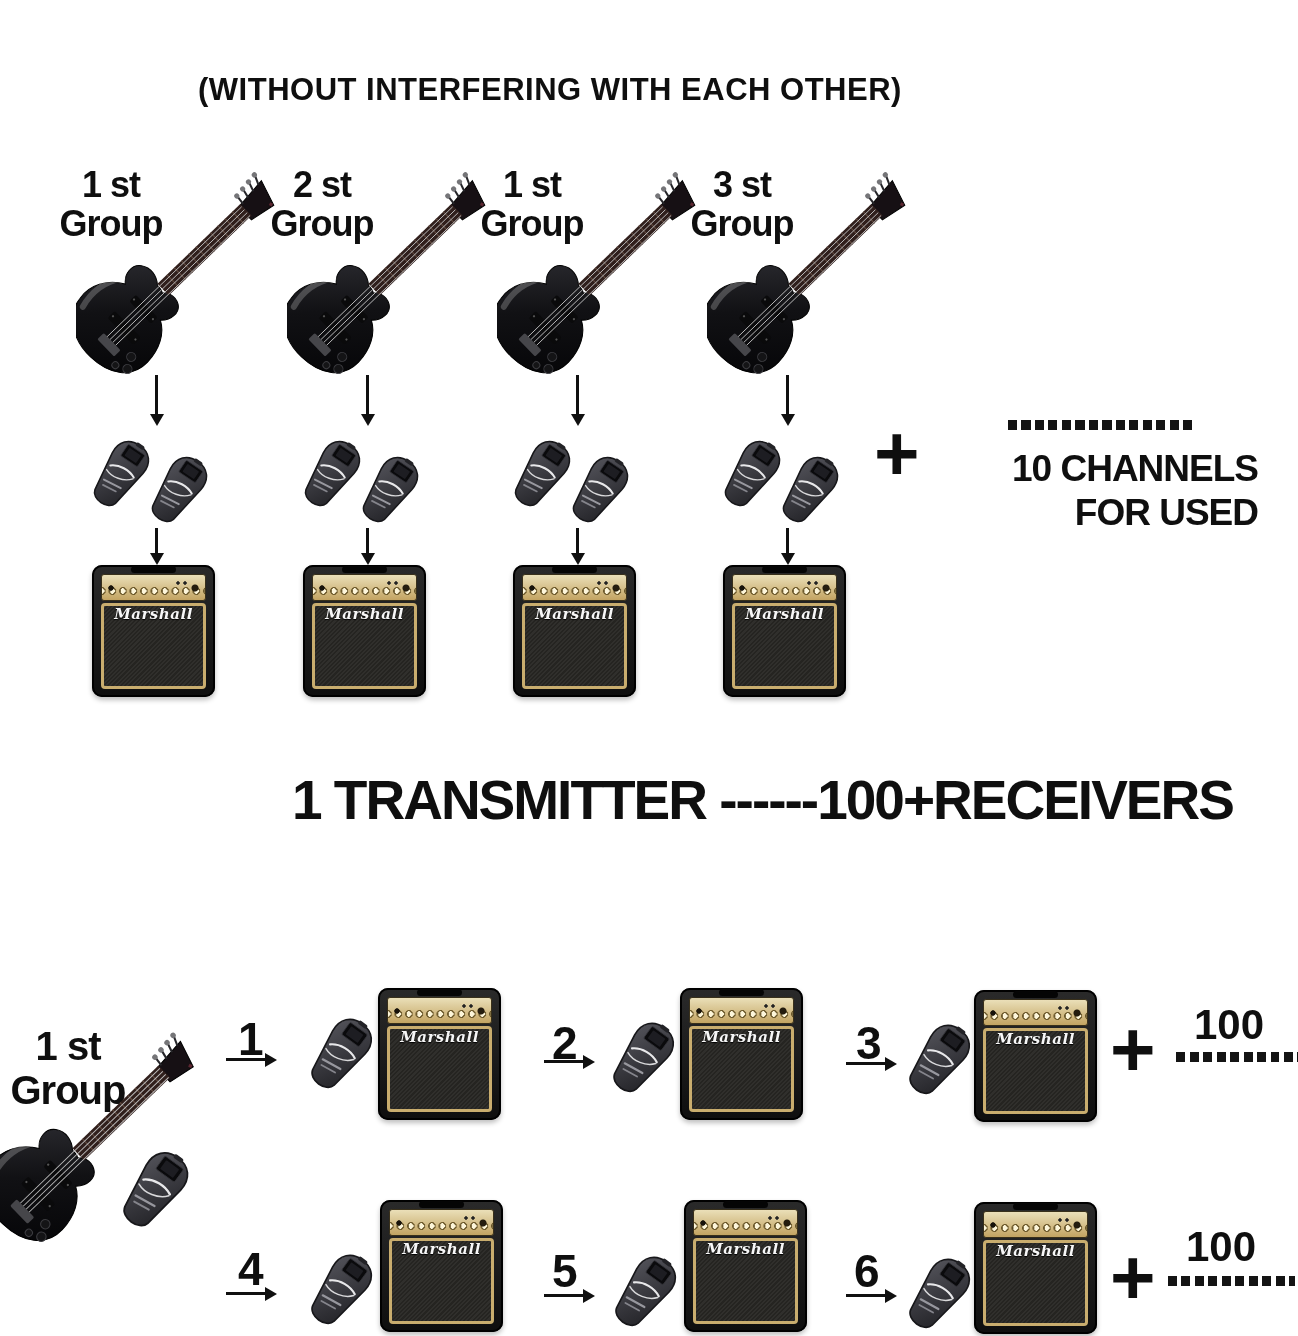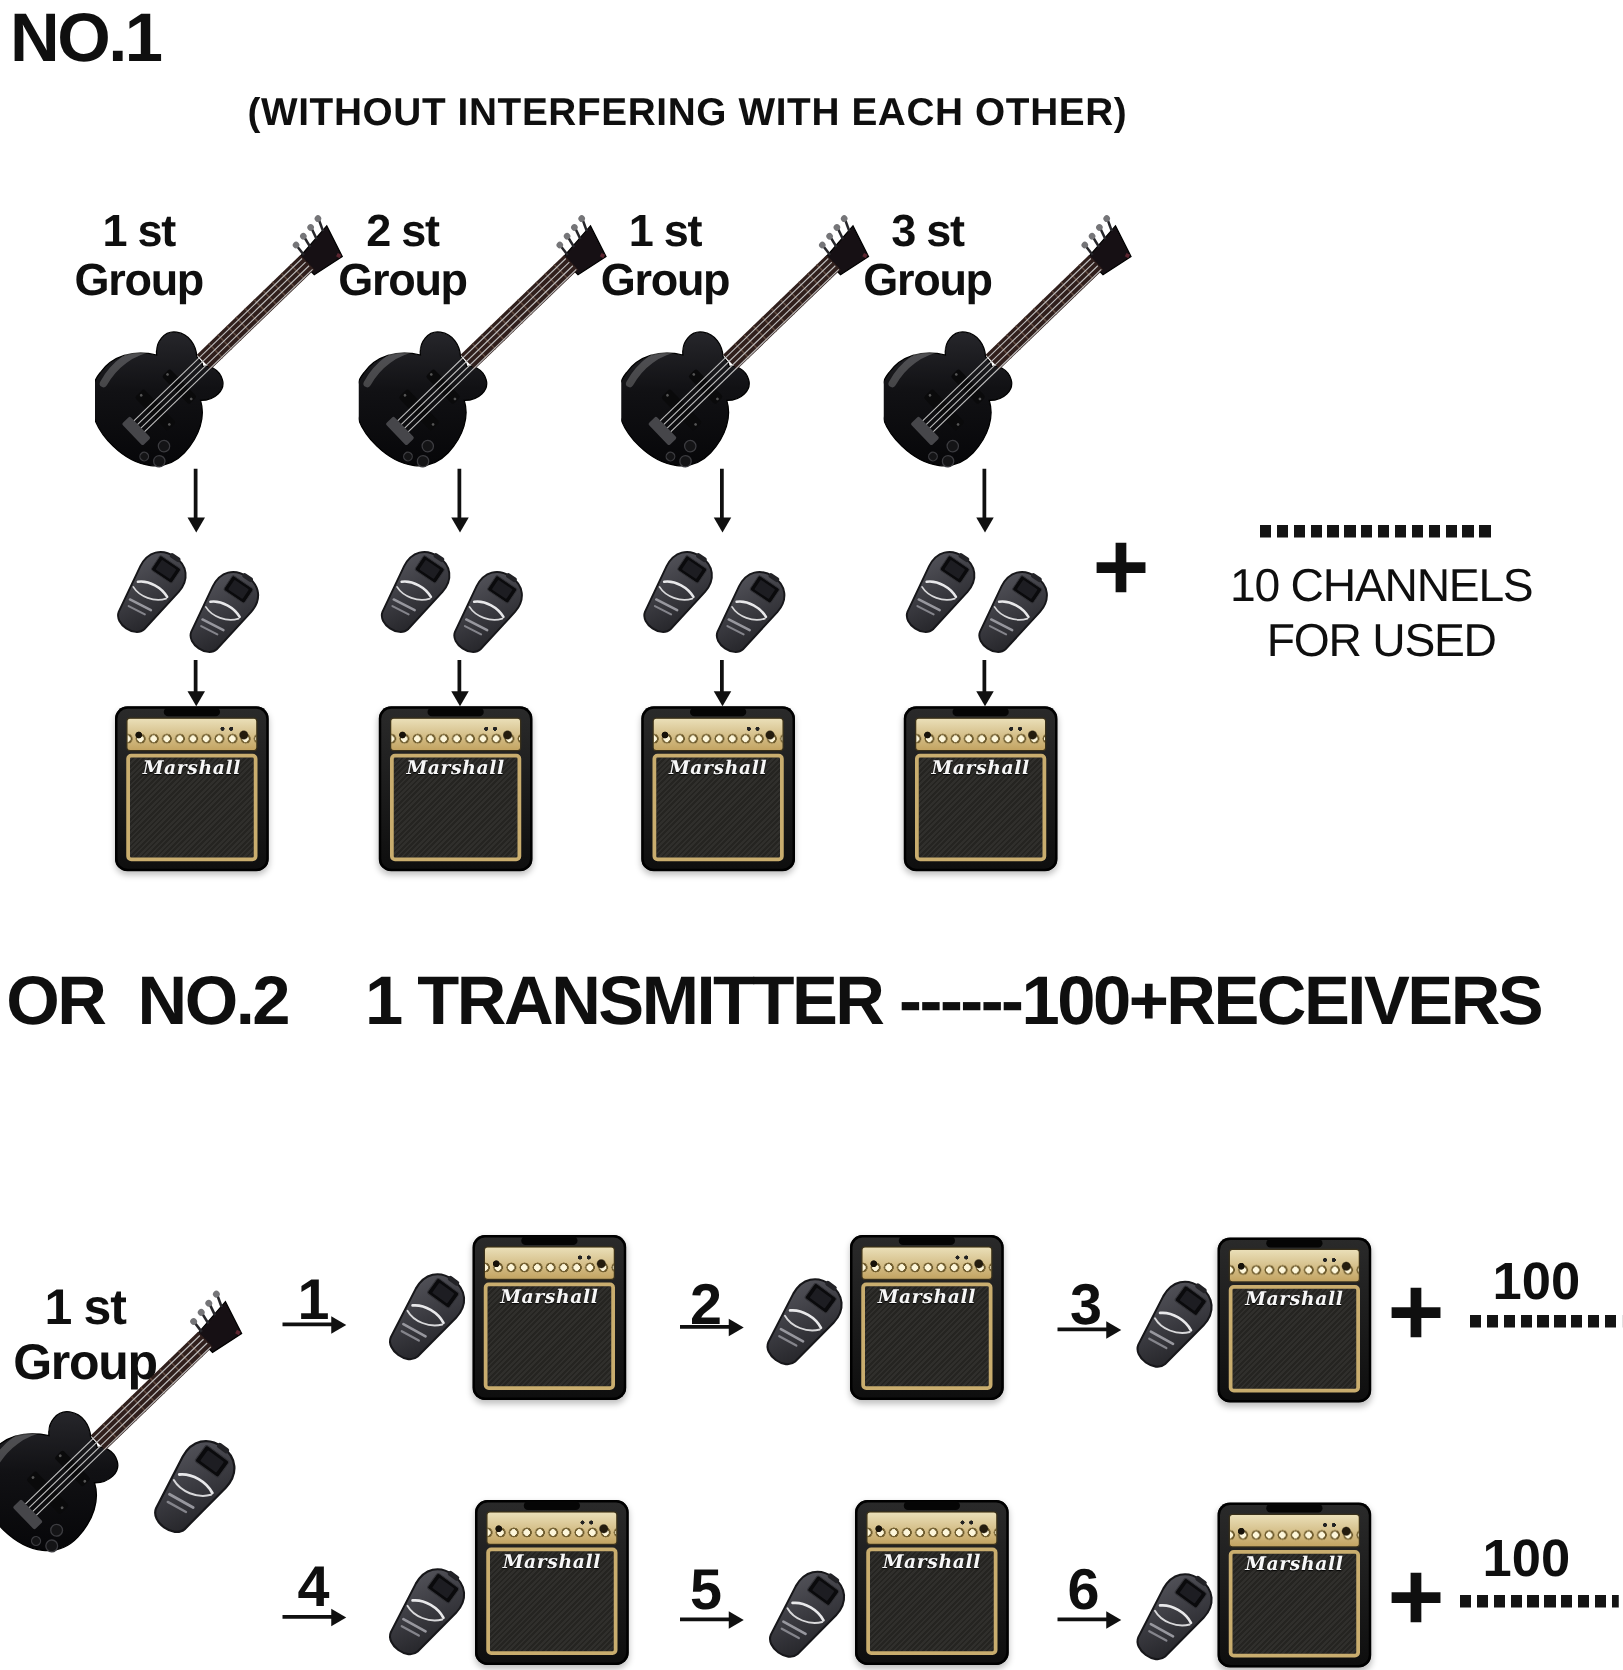--- a/index.html
+++ b/index.html
@@ -57,21 +57,21 @@
     color:#f7f7f7;font-family:"DejaVu Serif",serif;font-style:italic;font-weight:bold;
     font-size:15px;letter-spacing:.5px;text-shadow:0 1px 1px #000;}
   .amp-grille{position:absolute;top:38px;left:9px;right:9px;bottom:8px;border-radius:4px;
     border:3px solid #c9ad6e;background-color:#272623;
     background-image:repeating-linear-gradient(135deg, rgba(255,255,255,.045) 0 1.5px, rgba(0,0,0,.06) 1.5px 3px);}
 
   
   .dots{position:absolute;height:10px;
     background-image:repeating-linear-gradient(90deg,#141414 0 9px,transparent 9px 13.5px);}
   .plus{position:absolute;font-size:78px;font-weight:bold;line-height:1;letter-spacing:-2px;}
-  .more-text{position:absolute;text-align:center;font-size:37px;font-weight:normal;
+  .more-text{position:absolute;text-align:right;font-size:37px;font-weight:bold;
     line-height:1.18;letter-spacing:-1px;}
   .link-num{position:absolute;font-size:46px;font-weight:bold;line-height:1;}
   .count-100{position:absolute;font-size:42px;font-weight:bold;line-height:1;}
 
   
   .bl-label{position:absolute;left:8px;top:1024px;width:120px;text-align:center;
     font-size:40px;font-weight:bold;line-height:1.1;letter-spacing:-1px;}
   .bl-guitar{position:absolute;left:-12px;top:1008px;width:220px;height:252px;}
   .bl-dongle{position:absolute;left:122px;top:1146px;width:62px;height:92px;transform:rotate(36deg);}
   .b-dongle{position:absolute;width:58px;height:88px;transform:rotate(36deg);}
@@ -149,21 +149,20 @@
 
           <rect x="96" y="219" width="24" height="9" rx="1.5" fill="#46464a"></rect>
           <circle cx="132" cy="216" r="4.5" fill="#141416" stroke="#3c3c40"></circle>
           <circle cx="138" cy="227" r="4.5" fill="#141416" stroke="#3c3c40"></circle>
           <circle cx="127" cy="233" r="3.4" fill="#141416" stroke="#3c3c40"></circle>
         </g>
       </g>
     </defs>
   </svg>
 
-  <div class="abs h-big" style="left:8px;top:2px">NO.1</div>
   <div class="abs h-sub" style="left:198px;top:72px">(WITHOUT INTERFERING WITH EACH OTHER)</div>
 
   <div class="group" style="left:52px">
     <div class="g-label">
       <div>1 st</div>
       <div>Group</div>
     </div>
     <svg class="g-guitar" viewBox="0 0 210 240">
         <use href="#guitar-sym"></use>
       </svg>
@@ -259,21 +258,20 @@
     </div>
   </div>
 
   <div class="plus" style="left:874px;top:414px">+</div>
   <div class="dots" style="left:1008px;top:420px;width:186px"></div>
   <div class="more-text" style="left:952px;top:447px;width:306px">
     <div>10 CHANNELS</div>
     <div>FOR USED</div>
   </div>
 
-  <div class="abs h-big" style="left:5px;top:772px">OR  NO.2</div>
   <div class="abs h-big" style="left:292px;top:772px">1 TRANSMITTER ------100+RECEIVERS</div>
 
   <div class="bl-label">
     <div>1 st</div>
     <div>Group</div>
   </div>
   <svg class="bl-guitar" viewBox="0 0 210 240">
       <use href="#guitar-sym"></use>
     </svg>
   <svg class="bl-dongle" viewBox="0 0 70 100">

